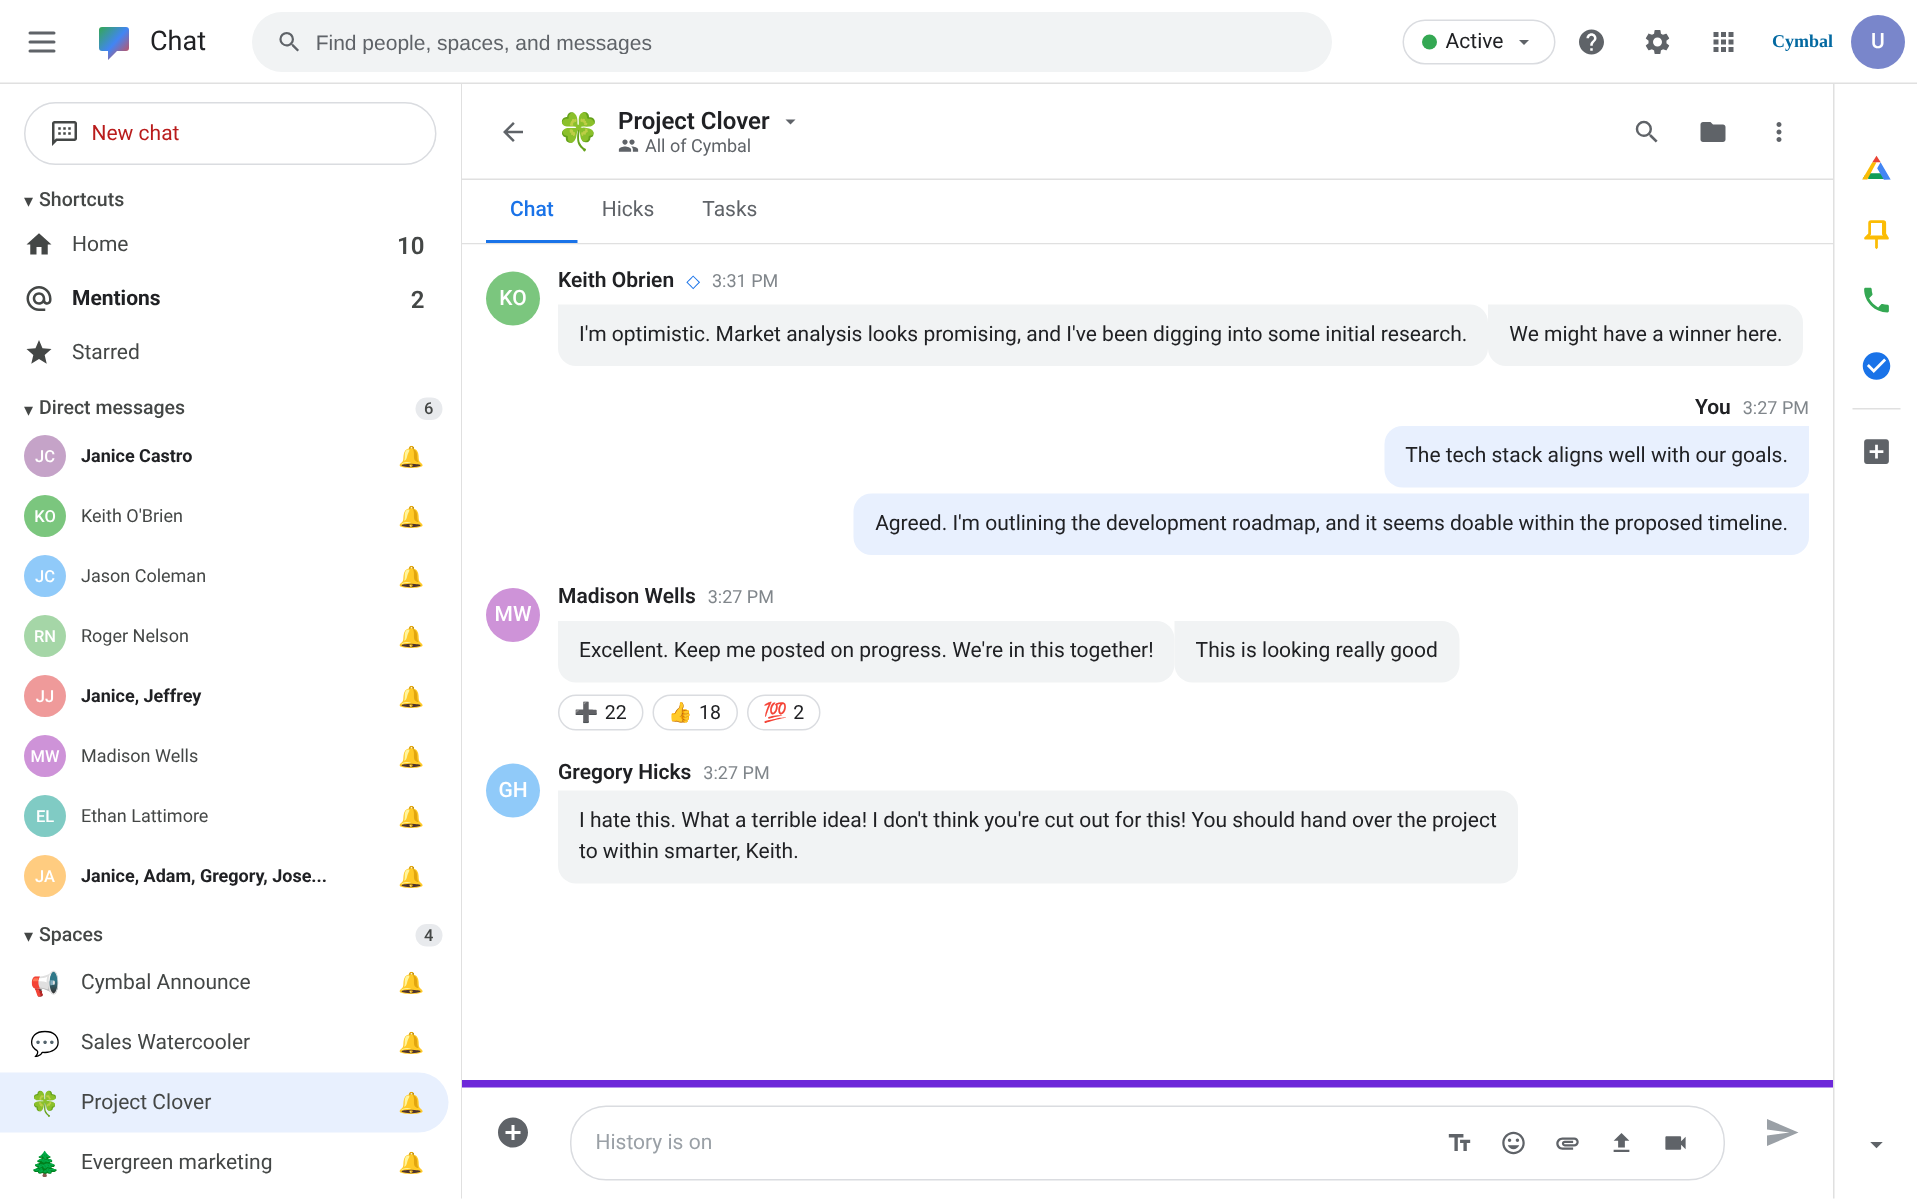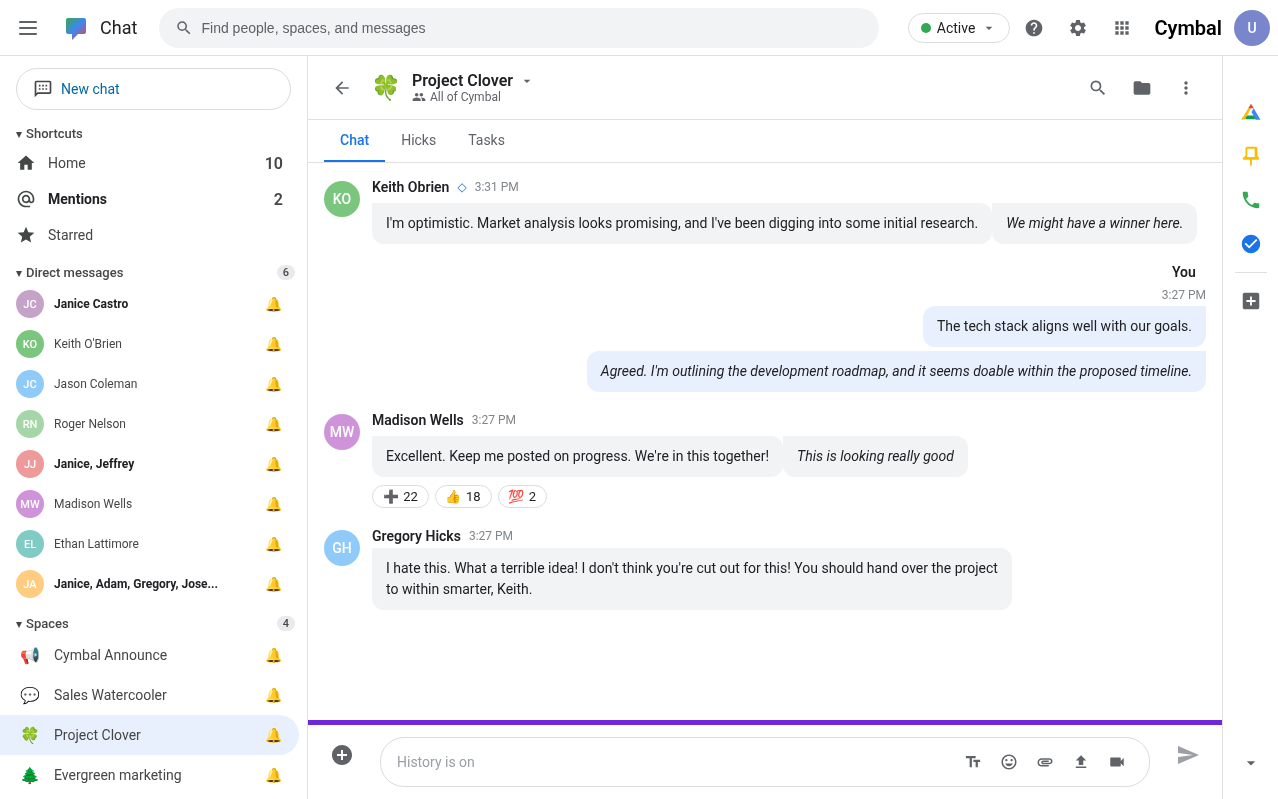--- a/index.html
+++ b/index.html
@@ -16,27 +16,27 @@
     .search-input-wrap { display: flex; align-items: center; background: #f1f3f4; border-radius: 24px; padding: 0 16px; height: 40px; gap: 8px; }
     .search-input-wrap input { border: none; background: transparent; outline: none; font-size: 14px; color: #202124; flex: 1; }
     .search-input-wrap input::placeholder { color: #5f6368; }
     .top-bar-right { display: flex; align-items: center; gap: 4px; margin-left: auto; }
     .status-btn { display: flex; align-items: center; gap: 6px; padding: 6px 12px; border-radius: 20px; cursor: pointer; border: 1px solid #dadce0; }
     .status-dot { width: 10px; height: 10px; border-radius: 50%; background: #34a853; }
     .status-label { font-size: 14px; color: #202124; }
     .icon-btn { width: 40px; height: 40px; display: flex; align-items: center; justify-content: center; border-radius: 50%; cursor: pointer; color: #5f6368; }
     .avatar-btn { width: 36px; height: 36px; border-radius: 50%; overflow: hidden; cursor: pointer; background: #c5b4e3; display: flex; align-items: center; justify-content: center; font-size: 14px; color: #fff; font-weight: 500; }
     .cymbal-brand { display: flex; align-items: center; gap: 8px; padding: 0 8px; }
-    .cymbal-text { font-size: 20px; font-weight: 600; color: #000000; }
+    .cymbal-text { font-size: 12px; font-weight: 600; color: #0369a1; font-family: Liberation Serif, serif; }
 
     
     .sidebar { width: 308px; min-width: 308px; height: 799px; overflow-y: auto; border-right: 1px solid #e0e0e0; padding-top: 56px; background: #fff; }
     .sidebar::-webkit-scrollbar { width: 6px; }
     .sidebar::-webkit-scrollbar-thumb { background: #dadce0; border-radius: 3px; }
-    .new-chat-btn { margin: 12px 16px; display: flex; align-items: center; gap: 8px; padding: 10px 16px; border-radius: 24px; border: 1px solid #dadce0; cursor: pointer; font-size: 14px; color: #0369a1; background: #fff; }
+    .new-chat-btn { margin: 12px 16px; display: flex; align-items: center; gap: 8px; padding: 10px 16px; border-radius: 24px; border: 1px solid #dadce0; cursor: pointer; font-size: 14px; color: #b91c1c; background: #fff; }
 
     .section-header { display: flex; align-items: center; padding: 4px 12px 4px 16px; cursor: pointer; color: #444746; font-size: 13px; font-weight: 500; }
     .chevron { margin-right: 4px; font-size: 12px; }
     .section-title { flex: 1; }
     .badge { background: #e8eaed; color: #444746; border-radius: 10px; font-size: 11px; padding: 1px 6px; font-weight: 500; }
 
     .nav-item { display: flex; align-items: center; gap: 12px; padding: 8px 16px; cursor: pointer; border-radius: 0 20px 20px 0; margin-right: 8px; color: #444746; font-size: 14px; }
     .nav-item .nav-icon { width: 20px; height: 20px; display: flex; align-items: center; justify-content: center; font-size: 16px; }
     .nav-item .nav-label { flex: 1; }
     .nav-item .nav-badge { font-size: 16px; font-weight: 600; color: #444746; }
@@ -77,25 +77,25 @@
     .messages-area::-webkit-scrollbar-thumb { background: #dadce0; border-radius: 3px; }
 
     .msg-group { display: flex; gap: 12px; }
     .msg-avatar { width: 36px; height: 36px; border-radius: 50%; flex-shrink: 0; display: flex; align-items: center; justify-content: center; font-size: 14px; font-weight: 500; color: #fff; margin-top: 2px; }
     .msg-content { flex: 1; }
     .msg-header { display: flex; align-items: center; gap: 8px; margin-bottom: 4px; }
     .msg-sender { font-size: 14px; font-weight: 600; color: #202124; }
     .msg-verified { font-size: 12px; color: #1a73e8; }
     .msg-time { font-size: 12px; color: #80868b; }
     .msg-bubble { background: #f1f3f4; border-radius: 0 12px 12px 12px; padding: 10px 14px; font-size: 14px; color: #202124; line-height: 1.5; max-width: 640px; display: inline-block; }
-    .msg-bubble + .msg-bubble { margin-top: 4px; font-style: italic; }
+    .msg-bubble + .msg-bubble { margin-top: 4px; }
     .msg-bubble.own { background: #e8f0fe; border-radius: 12px 0 12px 12px; }
 
     .own-group { display: flex; flex-direction: column; align-items: flex-end; }
-    .own-header { display: flex; align-items: center; gap: 8px; margin-bottom: 4px; justify-content: center; flex-direction: column; }
+    .own-header { display: flex; align-items: center; gap: 8px; margin-bottom: 4px; justify-content: center; }
     .own-sender { font-size: 14px; font-weight: 600; color: #202124; }
     .own-time { font-size: 12px; color: #80868b; }
 
     .reactions { display: flex; gap: 6px; margin-top: 8px; }
     .reaction-pill { display: flex; align-items: center; gap: 4px; padding: 3px 10px; border-radius: 12px; border: 1px solid #dadce0; font-size: 13px; cursor: pointer; background: #fff; }
 
     
     .input-area { border-top: 5px solid #6d28d9; padding: 12px 16px; display: flex; align-items: flex-start; gap: 20px; }
     .add-btn { width: 36px; height: 36px; display: flex; align-items: center; justify-content: center; border-radius: 50%; cursor: pointer; color: #5f6368; font-size: 20px; }
     .input-box { flex: 1; border: 1px solid #dadce0; border-radius: 24px; padding: 8px 16px; display: flex; align-items: center; gap: 8px; background: #fff; }

